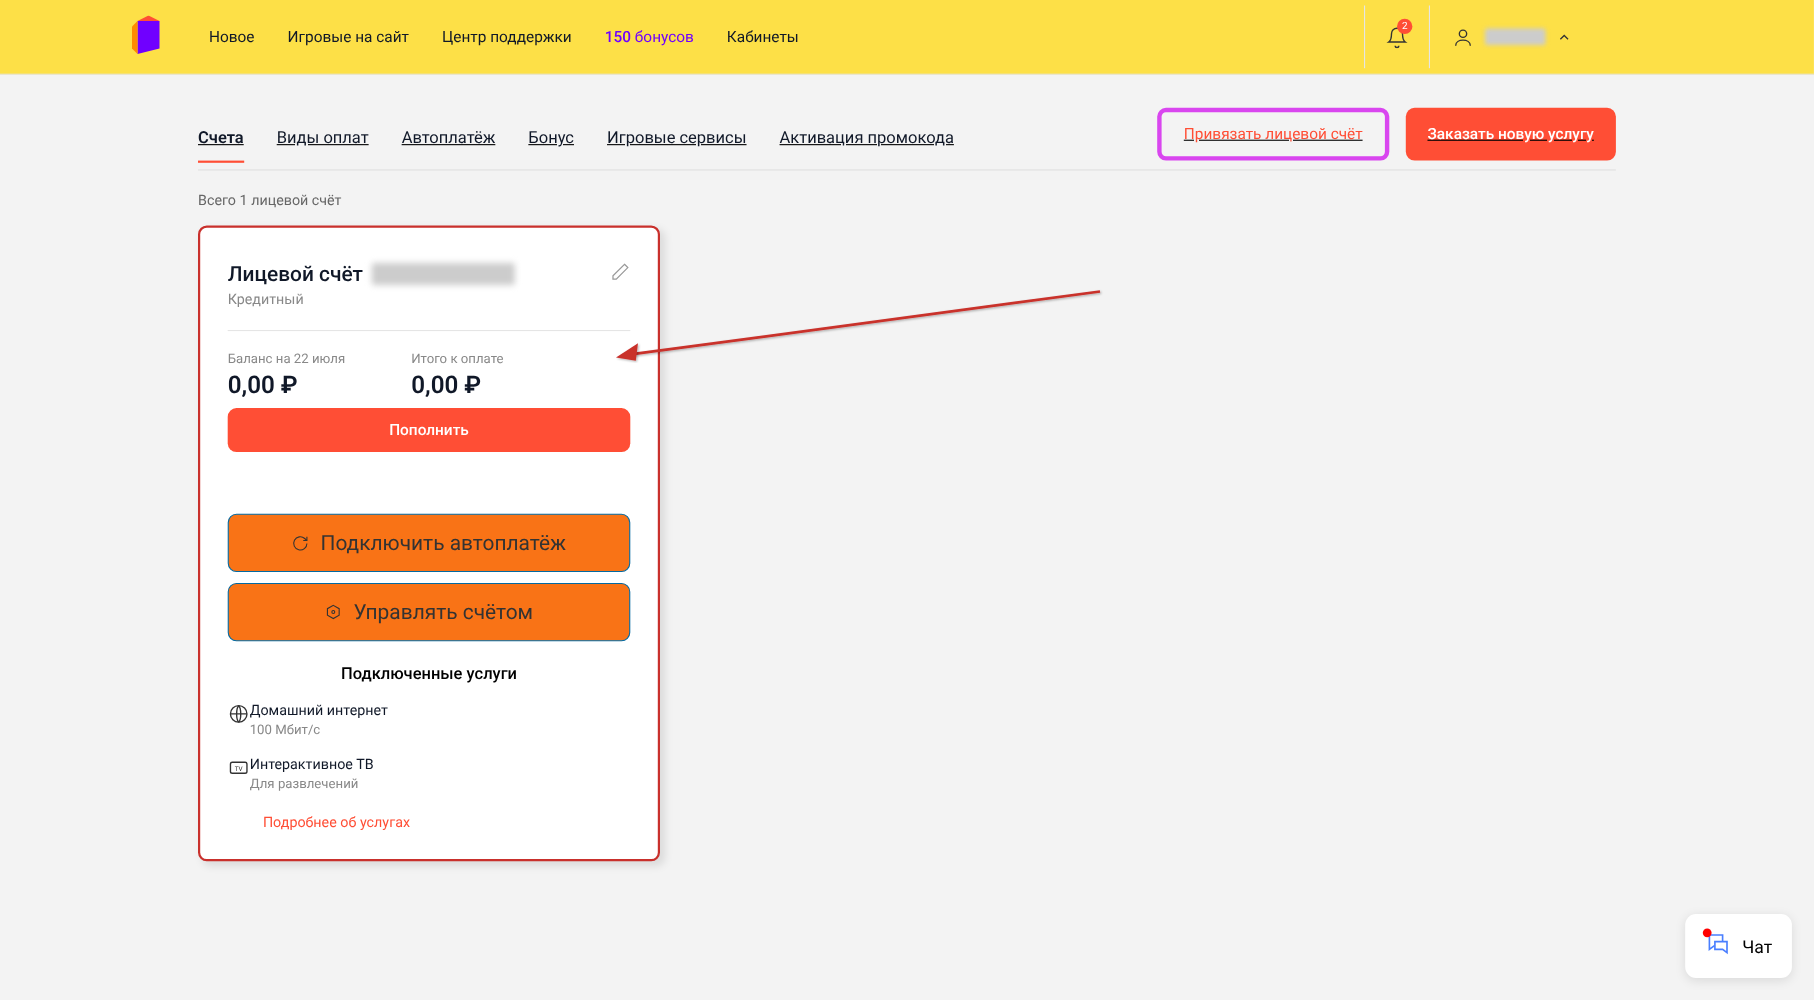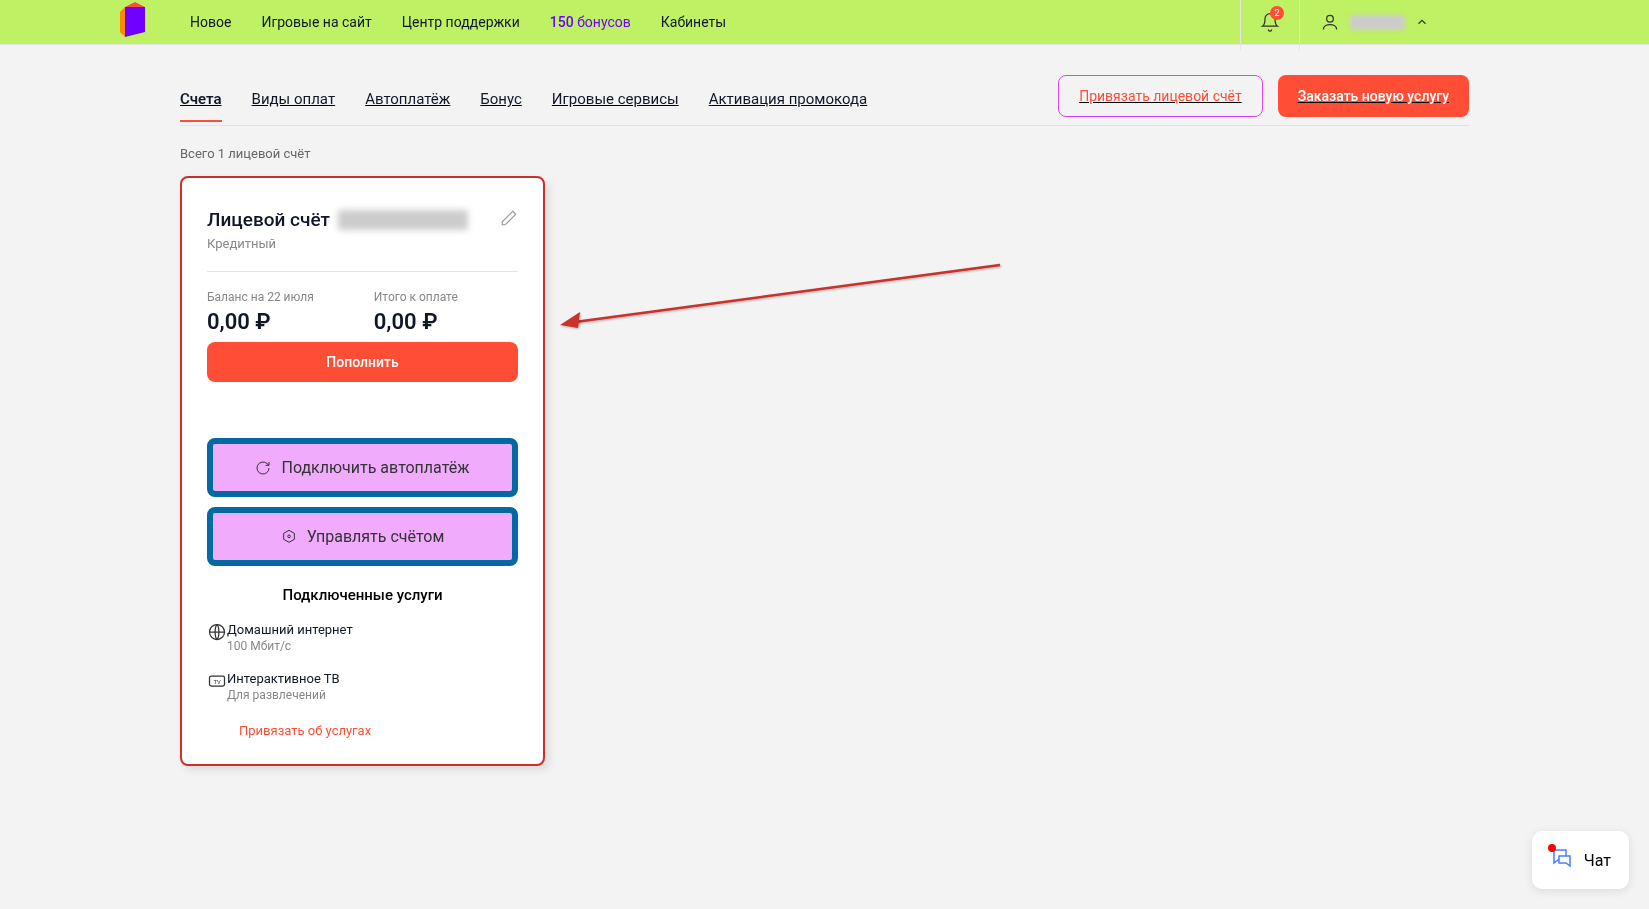--- a/index.html
+++ b/index.html
@@ -1,57 +1,57 @@
 <!DOCTYPE html>
 <html><head>
   <meta charset="utf-8">
   <style>
     * { margin: 0; padding: 0; box-sizing: border-box; font-family: -apple-system, BlinkMacSystemFont, "Segoe UI", Roboto, Arial, sans-serif; }
     body { background: #f3f3f3; width: 1649px; height: 909px; overflow: hidden; }
     
-    .header { background: #bef264; height: 45px; border-bottom: 1px solid #e5e5e5; display: flex; align-items: center; padding: 0 20px; }
+    .header { background: #fde047; height: 68px; border-bottom: 1px solid #e5e5e5; display: flex; align-items: center; padding: 0 20px; }
     .logo { width: 30px; height: 40px; margin-right: 40px; margin-left: 100px; }
     .nav-main { display: flex; gap: 30px; align-items: center; flex: 1; }
     .nav-link { color: #101828; font-size: 14px; text-decoration: none; cursor: pointer; }
     .nav-link.bonus { color: #7000ff; }
     .bonus-count { color: #7000ff; font-weight: 500; }
     .header-right { display: flex; align-items: center; gap: 20px; padding-right: 200px; }
     .notif-box { width: 60px; height: 57px; border-left: 1px solid #e5e5e5; border-right: 1px solid #e5e5e5; display: flex; align-items: center; justify-content: center; position: relative; cursor: pointer; }
     .notif-badge { position: absolute; top: 12px; right: 15px; background: #ff4e35; color: #fff; font-size: 9px; border-radius: 50%; width: 14px; height: 14px; display: flex; align-items: center; justify-content: center; }
     .user-area { display: flex; align-items: center; gap: 10px; cursor: pointer; }
     .user-name-blur { width: 55px; height: 15px; background: #ccc; filter: blur(2px); border-radius: 2px; }
     
     .subnav-wrap { padding: 30px 180px 0; }
     .subnav { display: flex; align-items: center; border-bottom: 1px solid #e0e0e0; text-decoration: underline; }
     .tabs { display: flex; gap: 30px; flex: 1; }
     .tab { padding: 12px 0; font-size: 15px; color: #101828; cursor: pointer; border-bottom: 2px solid transparent; }
     .tab.active { font-weight: 600; border-bottom-color: #ff4e35; }
     .action-btns { display: flex; gap: 15px; margin-bottom: 8px; }
     .btn { padding: 12px 20px; border-radius: 8px; font-size: 14px; cursor: pointer; border: none; }
-    .btn-outline { background: transparent; border: 1px solid #d946ef; color: #ff4e35; }
+    .btn-outline { background: transparent; border: 4px solid #d946ef; color: #ff4e35; }
     .btn-primary { background: #ff4e35; color: #fff; font-weight: 500; }
     
     .content { padding: 20px 180px; }
     .summary { font-size: 13px; color: #666; margin-bottom: 15px; }
     
-    .account-card { background: #fff; border: 2px solid #c9302c; border-radius: 8px; width: 365px; padding: 30px 25px 25px; position: relative; box-shadow: 4px 4px 8px rgba(0,0,0,0.1); }
+    .account-card { background: #fff; border: 2px solid #c9302c; border-radius: 8px; width: 420px; padding: 30px 25px 25px; position: relative; box-shadow: 4px 4px 8px rgba(0,0,0,0.1); }
     .card-title-row { display: flex; align-items: center; gap: 8px; margin-bottom: 5px; }
     .card-title { font-size: 19px; font-weight: 500; color: #101828; }
     .card-title-blur { width: 130px; height: 20px; background: #ccc; filter: blur(3px); border-radius: 2px; }
     .edit-icon { margin-left: auto; cursor: pointer; color: #999; }
     .card-subtitle { font-size: 13px; color: #888; margin-bottom: 20px; }
     .divider { border: none; border-top: 1px solid #e5e5e5; margin-bottom: 18px; }
     
     .balance-row { display: flex; gap: 60px; margin-bottom: 8px; }
     .balance-item { }
     .balance-label { font-size: 12px; color: #888; margin-bottom: 5px; }
     .balance-value { font-size: 22px; font-weight: 600; color: #101828; }
     
     .btn-full { width: 100%; margin-bottom: 56px; }
-    .btn-secondary { width: 100%; background: #f0abfc; border: 6px solid #0369a1; border-radius: 8px; padding: 14px; font-size: 16px; color: #333; display: flex; align-items: center; justify-content: center; gap: 10px; cursor: pointer; margin-bottom: 10px; }
+    .btn-secondary { width: 100%; background: #f97316; border: 1px solid #0369a1; border-radius: 8px; padding: 14px; font-size: 19px; color: #333; display: flex; align-items: center; justify-content: center; gap: 10px; cursor: pointer; margin-bottom: 10px; }
     
     .services-title { font-size: 15px; font-weight: 500; margin-top: 20px; margin-bottom: 18px; text-align: center; }
     .service-item { display: flex; gap: 0; margin-bottom: 18px; }
     .service-icon { width: 20px; height: 20px; flex-shrink: 0; }
     .service-name { font-size: 13px; color: #101828; margin-bottom: 2px; }
     .service-detail { font-size: 12px; color: #888; }
     .service-link { font-size: 13px; color: #ff4e35; text-decoration: none; margin-left: 32px; cursor: pointer; }
     
     .arrow-annotation { position: absolute; top: 260px; left: 560px; }
     
@@ -180,21 +180,21 @@
       <svg class="service-icon" viewBox="0 0 24 24" fill="none" stroke="#333" stroke-width="1.5">
           <rect x="3" y="6" width="18" height="12" rx="2"></rect>
           <text x="12" y="15" font-size="7" text-anchor="middle" fill="#333" stroke="none">TV</text>
         </svg>
       <div>
         <div class="service-name">Интерактивное ТВ</div>
         <div class="service-detail">Для развлечений</div>
       </div>
     </div>
     
-    <a class="service-link">Привязать об услугах</a>
+    <a class="service-link">Подробнее об услугах</a>
   </div>
 </div>
 
 <svg class="arrow-annotation" width="450" height="80">
   <defs>
       <filter id="sh">
         <feDropShadow dx="1" dy="1" stdDeviation="1" flood-opacity="0.3"></feDropShadow>
       </filter>
     </defs>
   <line x1="440" y1="5" x2="15" y2="62" stroke="#c9302c" stroke-width="2.5" filter="url(#sh)"></line>

